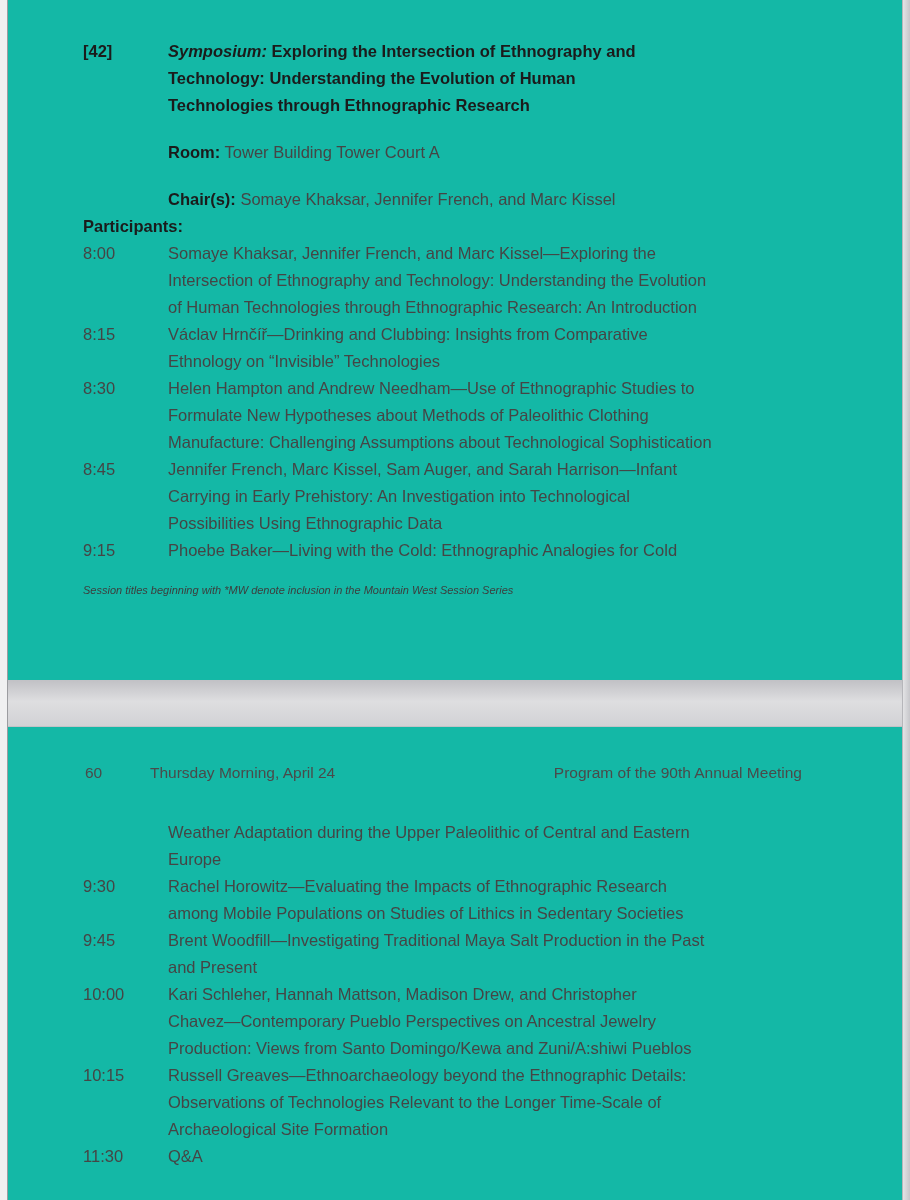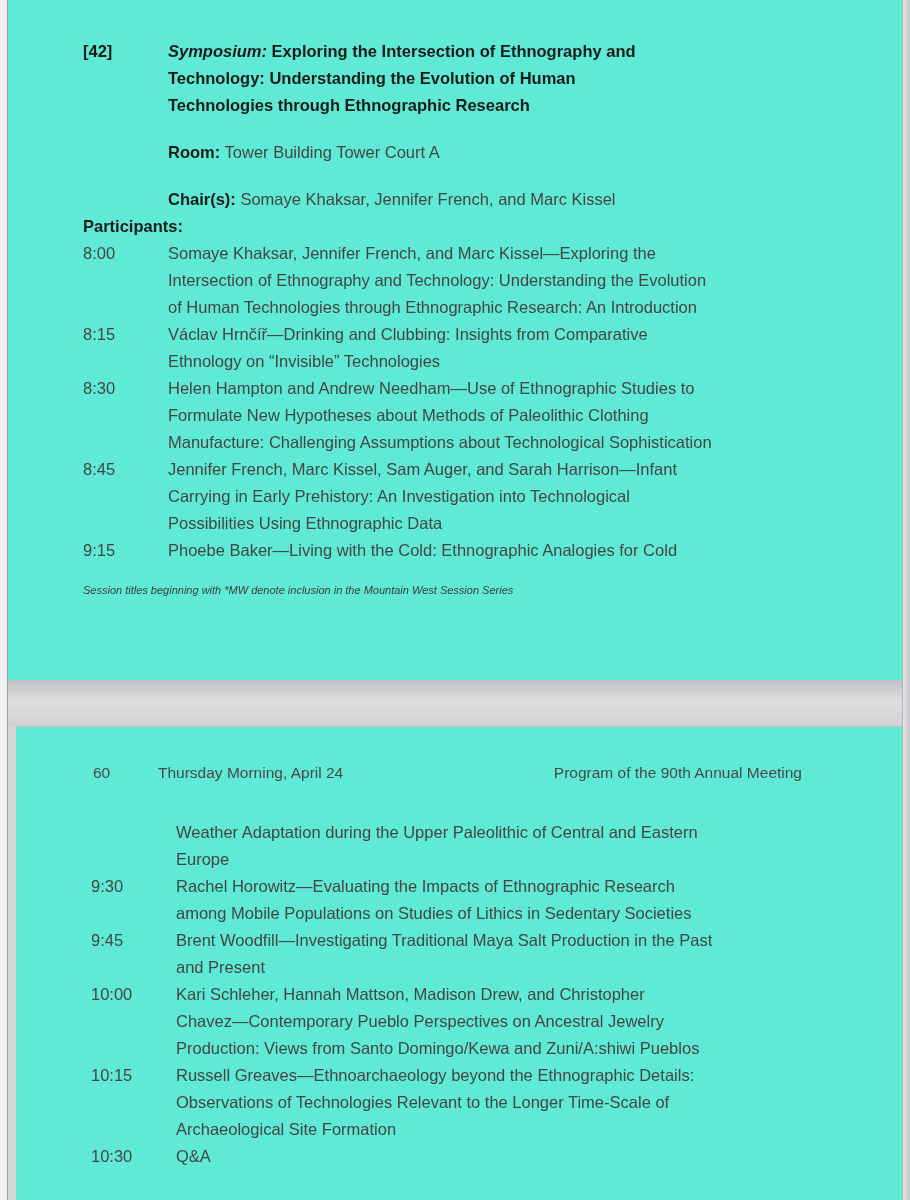--- a/index.html
+++ b/index.html
@@ -14,35 +14,34 @@
     position:absolute; left:0; top:0; bottom:0; width:7px;
     background:#f0f0f1; border-right:1px solid #9c9ca0; z-index:5;
   }
   .edge-right {
     position:absolute; right:0; top:0; bottom:0; width:7px;
     background:linear-gradient(to right,#e3e3e5,#c6c6ca);
     border-left:1px solid #b6b6ba; z-index:5;
   }
 
   .page {
-    position:absolute; left:8px; right:8px; background:#5eead4;
+    position:absolute; left:8px; right:8px; background:#14b8a6;
   }
   .page1 {
     top:0; height:680px;
     border-bottom:1px solid #c2c2c6;
     box-shadow:0 2px 4px rgba(0,0,0,0.20);
   }
   .page-gap {
     position:absolute; left:8px; right:8px; top:681px; height:45px;
     background:linear-gradient(to bottom,#c2c2c6,#dedee0 45%,#d2d2d5);
   }
   .page2 {
     top:726px; bottom:0;
     border-top:1px solid #c2c2c6;
-    margin-left:8px;
   }
 
   .content {
     padding:38px 75px 0 75px;
     color:#454545; font-size:16.5px; line-height:27px;
   }
   .row { display:grid; grid-template-columns:85px 1fr; }
   .time { color:#454545; }
   .snum { font-weight:bold; color:#1b1b1b; }
   .title-text { font-weight:bold; color:#1b1b1b; white-space:pre-wrap; }
@@ -156,18 +155,18 @@
 Chavez—Contemporary Pueblo Perspectives on Ancestral Jewelry
 Production: Views from Santo Domingo/Kewa and Zuni/A:shiwi Pueblos</span>
       </div>
       <div class="row">
         <span class="time">10:15</span>
         <span class="etext">Russell Greaves—Ethnoarchaeology beyond the Ethnographic Details:
 Observations of Technologies Relevant to the Longer Time-Scale of
 Archaeological Site Formation</span>
       </div>
       <div class="row">
-        <span class="time">10:30</span>
+        <span class="time">11:30</span>
         <span class="etext">Q&amp;A</span>
       </div>
     </div>
   </div>
 </div>
 
 </body></html>

